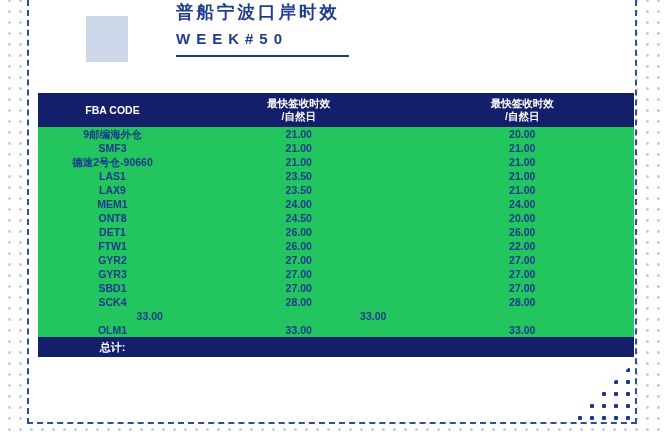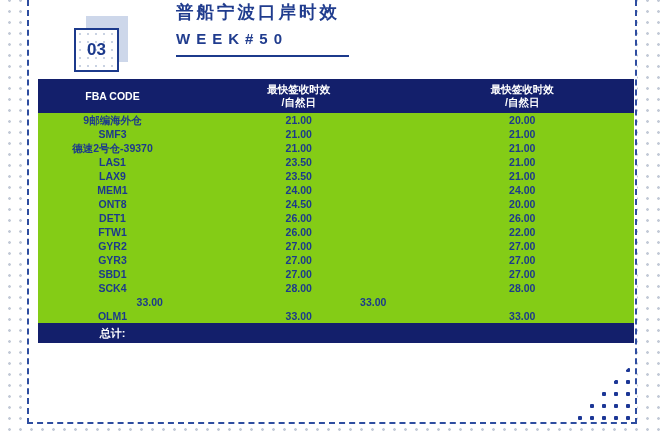--- a/index.html
+++ b/index.html
@@ -43,35 +43,35 @@
   .title-line1 {
     font-size: 17.5px; font-weight: bold; color: #203c8e;
     letter-spacing: 3px; white-space: nowrap;
   }
   .title-line2 {
     font-size: 15px; font-weight: bold; color: #203c8e;
     letter-spacing: 6px; margin-top: 6px; white-space: nowrap;
   }
   .title-underline { width: 173px; height: 2px; background: #1c3a8c; margin-top: 8px; }
   
-  .table { position: absolute; left: 9px; top: 79px; width: 596px; }
+  .table { position: absolute; left: 9px; top: 93px; width: 596px; }
   .tr, .thead, .tfoot { display: flex; width: 100%; }
   .c1 { width: 25%; }
   .c2 { width: 37.5%; }
   .c3 { width: 37.5%; }
   .thead {
     background: #131f6b; color: #ffffff; height: 34px;
     font-size: 10.5px; font-weight: bold;
   }
   .th {
     display: flex; flex-direction: column;
     align-items: center; justify-content: center;
     line-height: 13px; text-align: center;
   }
-  .tbody .tr { background: #84cc16; height: 14px; }
+  .tbody .tr { background: #22c55e; height: 14px; }
   .td {
     font-size: 10.5px; font-weight: bold; color: #1c3a8c;
     line-height: 14px; text-align: center;
   }
   .tfoot {
     background: #131f6b; color: #ffffff; height: 20px;
     font-size: 11px; font-weight: bold; flex-direction: column;
   }
   .tfoot .td { color: #ffffff; line-height: 20px; font-size: 11px; }
   
@@ -83,23 +83,20 @@
     background-position: 3px 4px;
     clip-path: polygon(100% 0, 100% 100%, 0 100%);
   }
 </style>
 </head>
 <body>
 
 <div class="card">
 
   <div class="badge-shadow"></div>
-  <div class="badge">
-    <span>03</span>
-  </div>
 
   <div class="title-block">
     <div class="title-line1">普船宁波口岸时效</div>
     <div class="title-line2">WEEK#50</div>
     <div class="title-underline"></div>
   </div>
 
   <div class="table">
 
     <div class="thead">
@@ -124,21 +121,21 @@
           <div class="td c3">20.00</div>
         </div>
 
         <div class="tr">
           <div class="td c1">SMF3</div>
           <div class="td c2">21.00</div>
           <div class="td c3">21.00</div>
         </div>
 
         <div class="tr">
-          <div class="td c1">德速2号仓-39370</div>
+          <div class="td c1">德速2号仓-90660</div>
           <div class="td c2">21.00</div>
           <div class="td c3">21.00</div>
         </div>
 
         <div class="tr">
           <div class="td c1">LAS1</div>
           <div class="td c2">23.50</div>
           <div class="td c3">21.00</div>
         </div>
 

